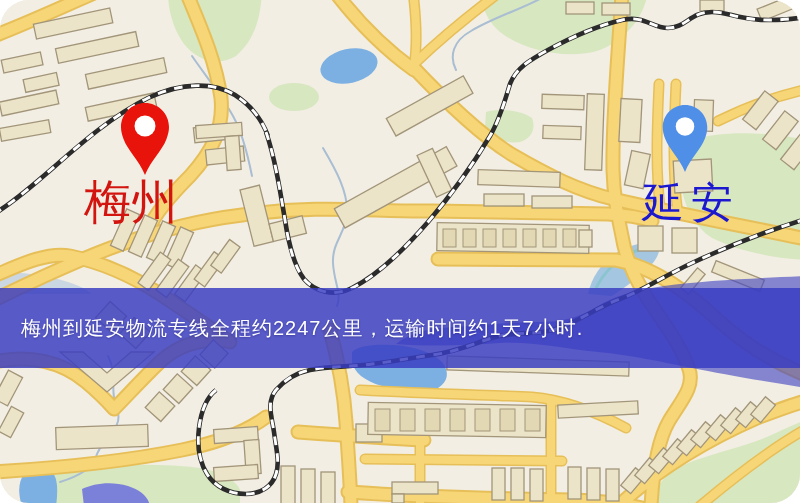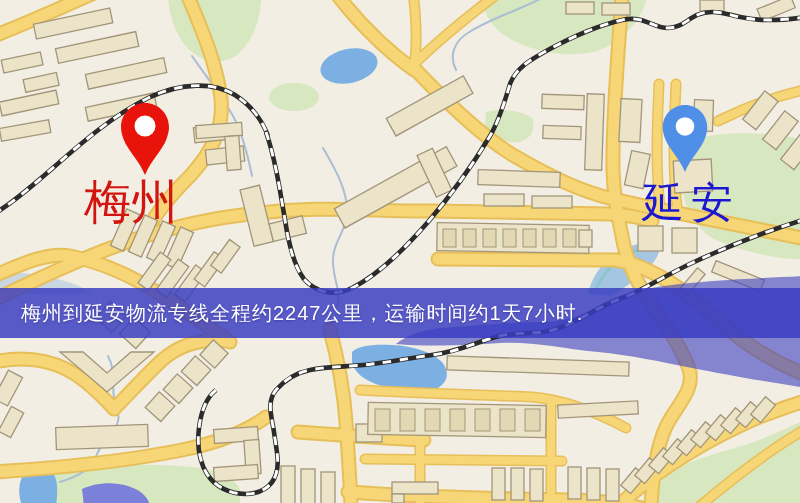--- a/index.html
+++ b/index.html
@@ -5,35 +5,35 @@
   :root{
     --bg:#f2eee3; --road-casing:#e7bf58; --road-fill:#f7d678;
     --rail:#2b2b2b; --building-fill:#ece4c8; --building-stroke:#a2957a;
     --green:#d7e7c0; --water:#7cb0e2; --river-overlay:#4043c2;
     --banner-bg:rgba(57,60,194,0.83); --banner-text:#ffffff;
     --origin-pin:#e8130a; --origin-text:#d31510;
     --destination-pin:#4f8fe8; --destination-text:#1b18d0;
   }
   html,body{margin:0;padding:0;}
   body{width:800px;height:503px;font-family:"Liberation Sans",sans-serif;}
-  .stage{position:relative;width:800px;height:503px;overflow:hidden;background:var(--bg);}
+  .stage{position:relative;width:800px;height:503px;overflow:hidden;background:var(--bg);border-radius:29px;}
   svg.map{position:absolute;left:0;top:0;}
   .park{fill:var(--green);stroke:none;}
   .water{fill:var(--water);}
   .stream{fill:none;stroke:#a9bdd3;stroke-width:2;stroke-linecap:round;}
   .casing-main use, .casing-main path{fill:none;stroke:var(--road-casing);stroke-width:15;stroke-linecap:round;stroke-linejoin:round;}
   .fill-main use{fill:none;stroke:var(--road-fill);stroke-width:11;stroke-linecap:round;stroke-linejoin:round;}
   .casing-minor use{fill:none;stroke:var(--road-casing);stroke-width:11;stroke-linecap:round;stroke-linejoin:round;}
   .fill-minor use{fill:none;stroke:var(--road-fill);stroke-width:8;stroke-linecap:round;stroke-linejoin:round;}
   .bld{fill:var(--building-fill);stroke:var(--building-stroke);stroke-width:1.3;}
   .bld-in{fill:#e2d8b4;stroke:var(--building-stroke);stroke-width:1;}
   .rail-base use{fill:none;stroke:var(--rail);stroke-width:4.6;stroke-linecap:butt;}
   .rail-dash use{fill:none;stroke:#ffffff;stroke-width:2.9;stroke-dasharray:8.5 8.5;}
   .river-ov{fill:var(--river-overlay);opacity:.62;}
-  .banner{position:absolute;left:0;top:288px;width:800px;height:50px;
+  .banner{position:absolute;left:0;top:288px;width:800px;height:80px;
     background:var(--banner-bg);display:flex;align-items:center;}
   .banner span{color:var(--banner-text);font-size:20px;letter-spacing:1px;
     padding-left:21px;text-shadow:0 1px 2px rgba(30,30,110,.45);white-space:nowrap;}
   .city-label{position:absolute;line-height:1;white-space:nowrap;}
   .label-origin{left:84px;top:178px;font-size:47px;color:var(--origin-text);}
   .label-dest{left:642px;top:182px;font-size:42px;color:var(--destination-text);letter-spacing:7px;}
   .pin{position:absolute;}
   .pin-origin{left:117px;top:101px;color:var(--origin-pin);}
   .pin-dest{left:659px;top:103px;color:var(--destination-pin);}
 </style>

